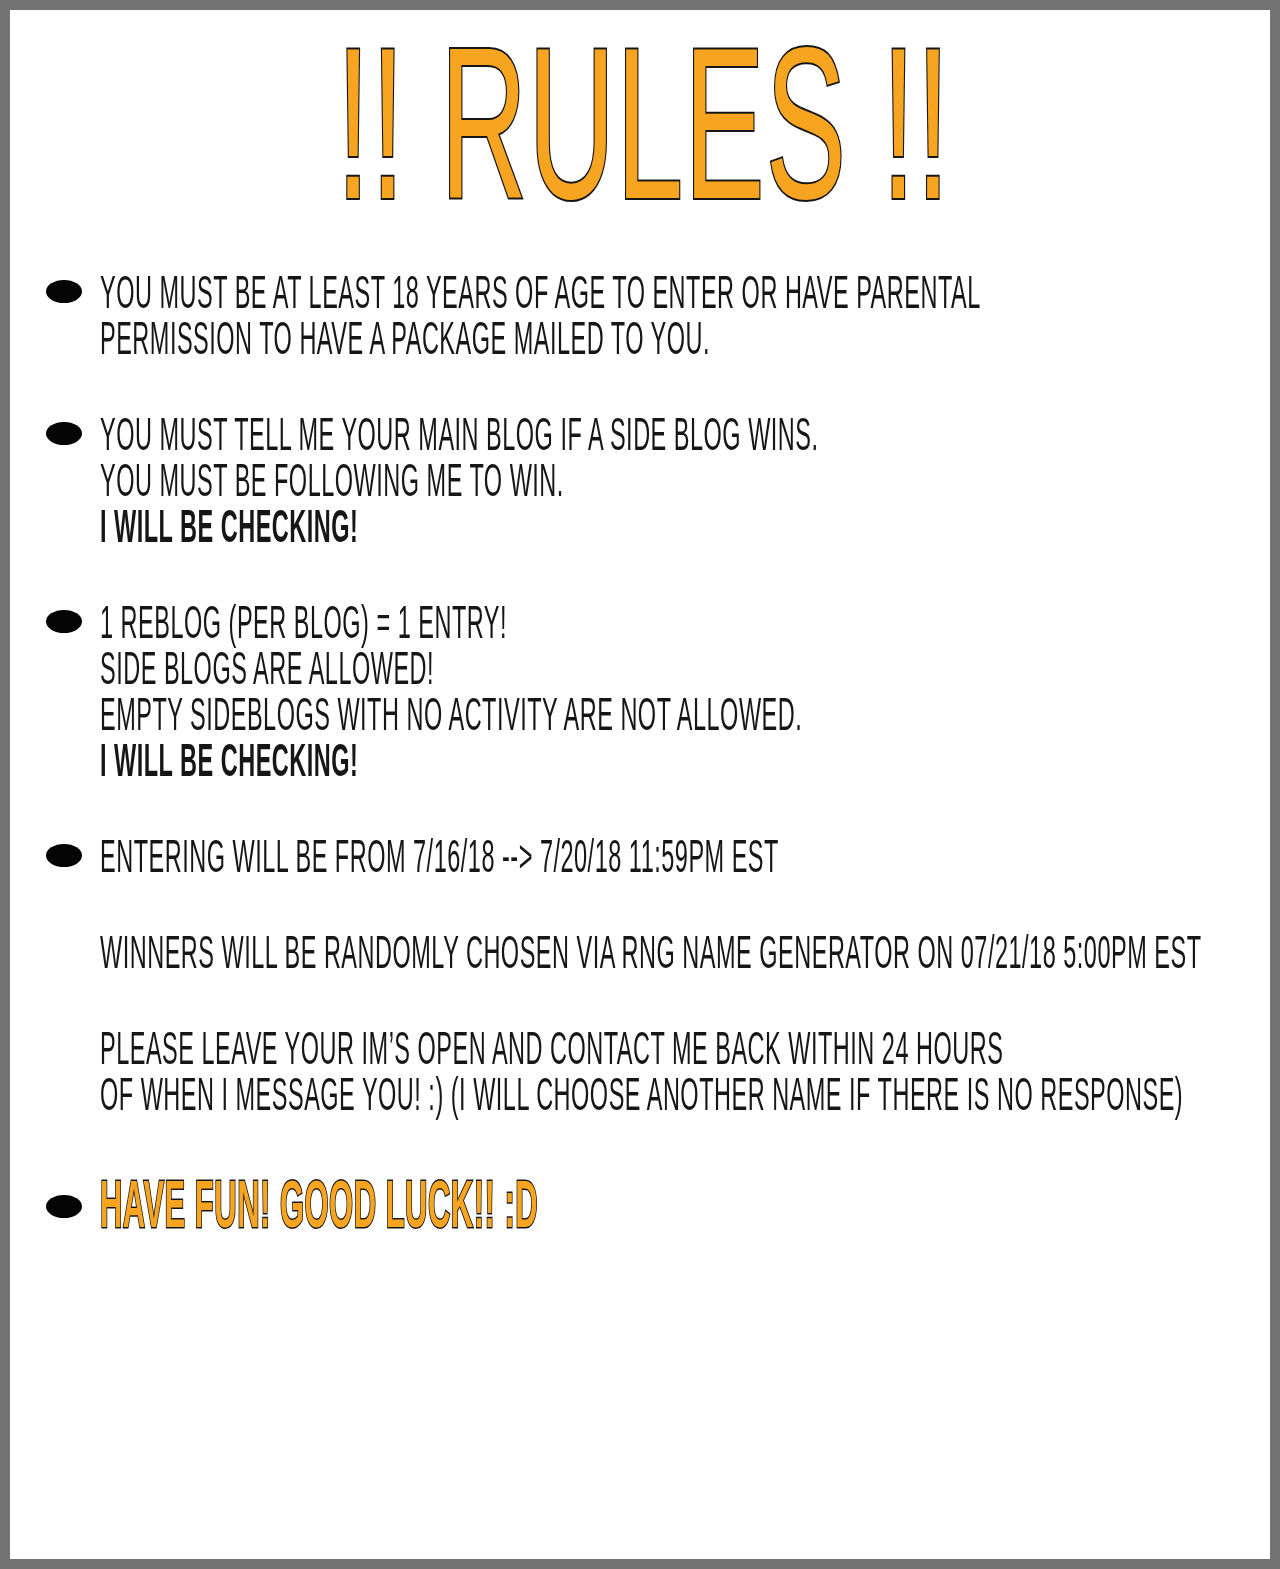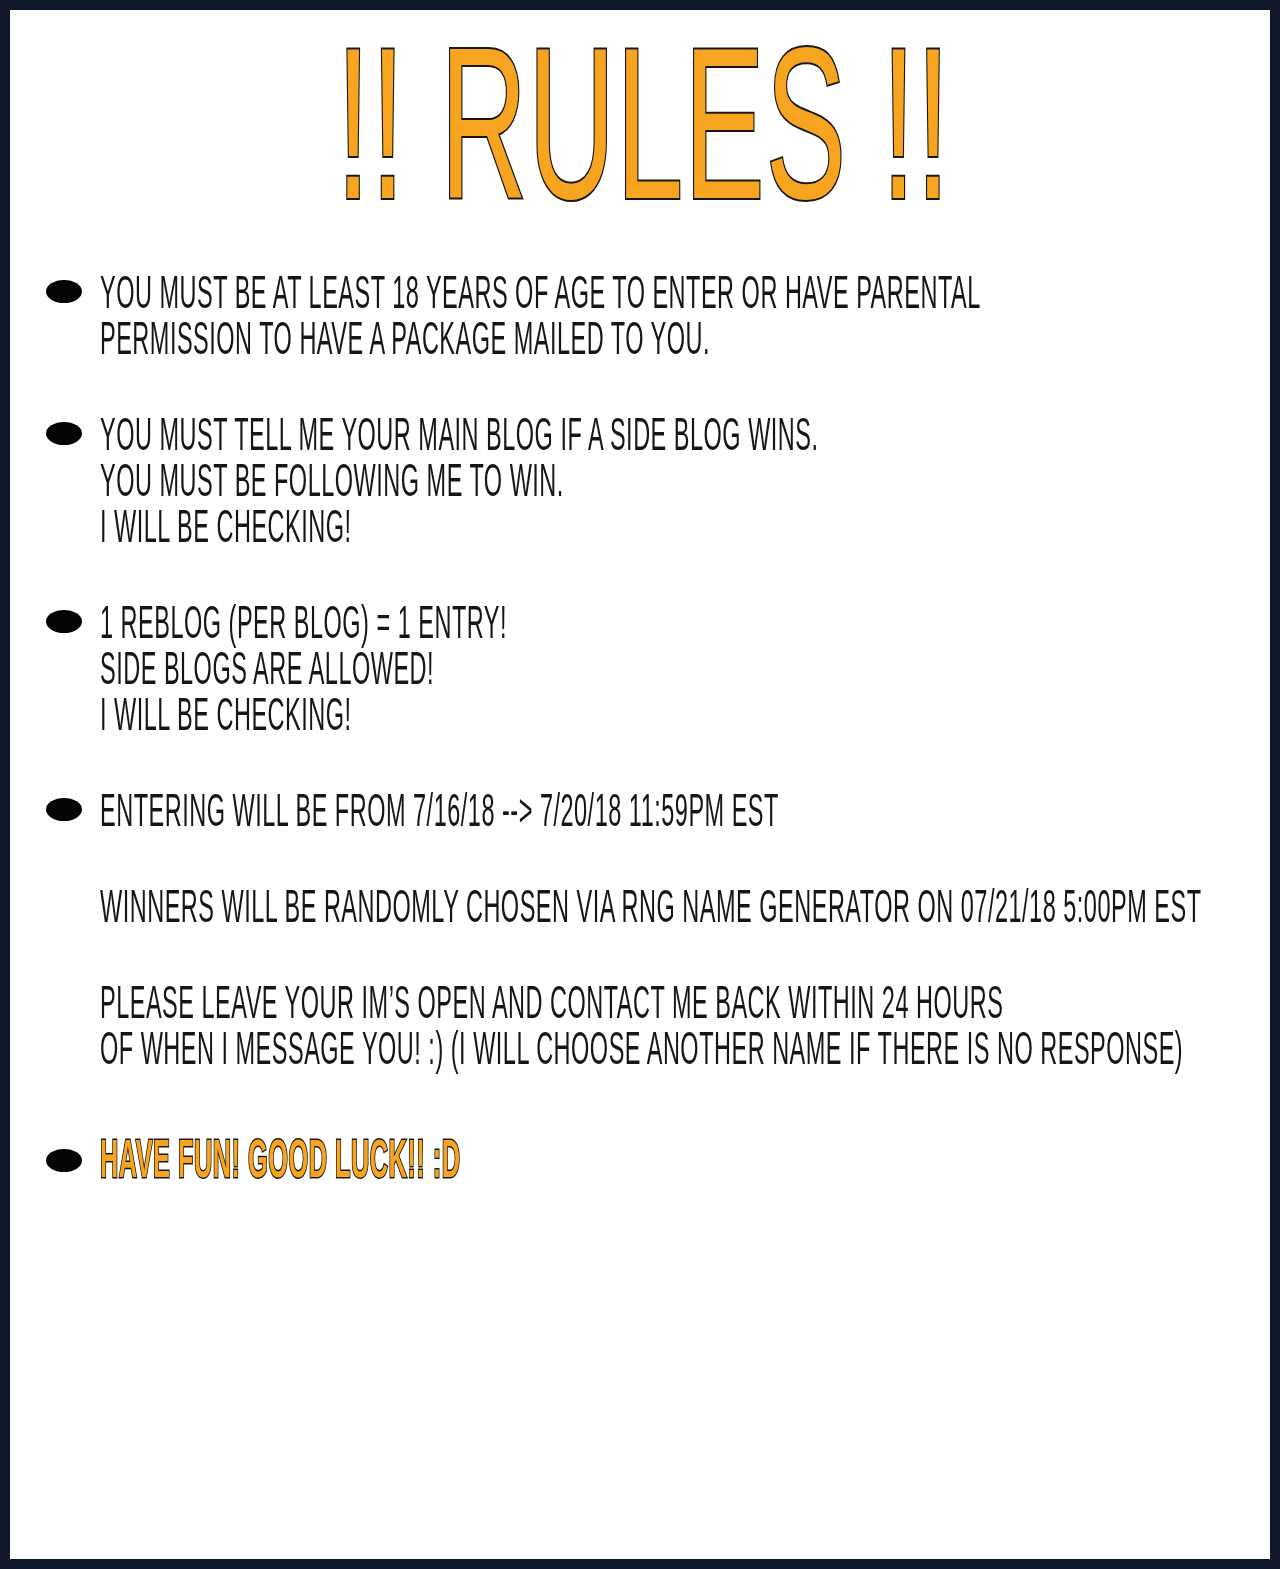--- a/index.html
+++ b/index.html
@@ -3,21 +3,21 @@
 <meta charset="utf-8">
 <style>
   :root { --accent: #F7A521; --ink: #161616; }
   html, body { margin: 0; padding: 0; background: #fff; }
   .page {
     position: relative;
     box-sizing: border-box;
     width: 1280px;
     height: 1569px;
     background: #ffffff;
-    border: 10px solid #0f172a;
+    border: 10px solid #737373;
     padding: 0 20px 0 28px;
     overflow: hidden;
     font-family: "Liberation Sans", sans-serif;
     color: var(--ink);
   }
   
   .title {
     margin: 6px 0 38px 0;
     text-align: center;
     font-weight: 400;
@@ -58,23 +58,23 @@
     line-height: 46px;
     white-space: nowrap;
     letter-spacing: 1px;
   }
   .squeeze {
     display: inline-block;
     transform: scaleX(0.5);
     transform-origin: 0 50%;
     white-space: nowrap;
   }
-  .line.bold { font-weight: 400; }
+  .line.bold { font-weight: 700; }
   .line.accent-large {
-    font-size: 54px;
+    font-size: 66px;
     height: 74px;
     line-height: 74px;
     font-weight: 700;
     color: var(--accent);
     -webkit-text-stroke: 3px var(--ink);
     paint-order: stroke fill;
   }
   .line.accent-large .squeeze { transform: scaleX(0.47); }
 </style>
 </head>
@@ -96,20 +96,21 @@
           <div class="line"><span class="squeeze">YOU MUST TELL ME YOUR MAIN BLOG IF A SIDE BLOG WINS.</span></div>
           <div class="line"><span class="squeeze">YOU MUST BE FOLLOWING ME TO WIN.</span></div>
           <div class="line bold"><span class="squeeze">I WILL BE CHECKING!</span></div>
         </div>
       </div>
       <div class="rule-row">
         <span class="bullet"></span>
         <div class="rule-text">
           <div class="line"><span class="squeeze">1 REBLOG (PER BLOG) = 1 ENTRY!</span></div>
           <div class="line"><span class="squeeze">SIDE BLOGS ARE ALLOWED!</span></div>
+          <div class="line"><span class="squeeze">EMPTY SIDEBLOGS WITH NO ACTIVITY ARE NOT ALLOWED.</span></div>
           <div class="line bold"><span class="squeeze">I WILL BE CHECKING!</span></div>
         </div>
       </div>
       <div class="rule-row">
         <span class="bullet"></span>
         <div class="rule-text">
           <div class="line"><span class="squeeze">ENTERING WILL BE FROM 7/16/18 --&gt; 7/20/18 11:59PM EST</span></div>
         </div>
       </div>
       <div class="rule-row">

